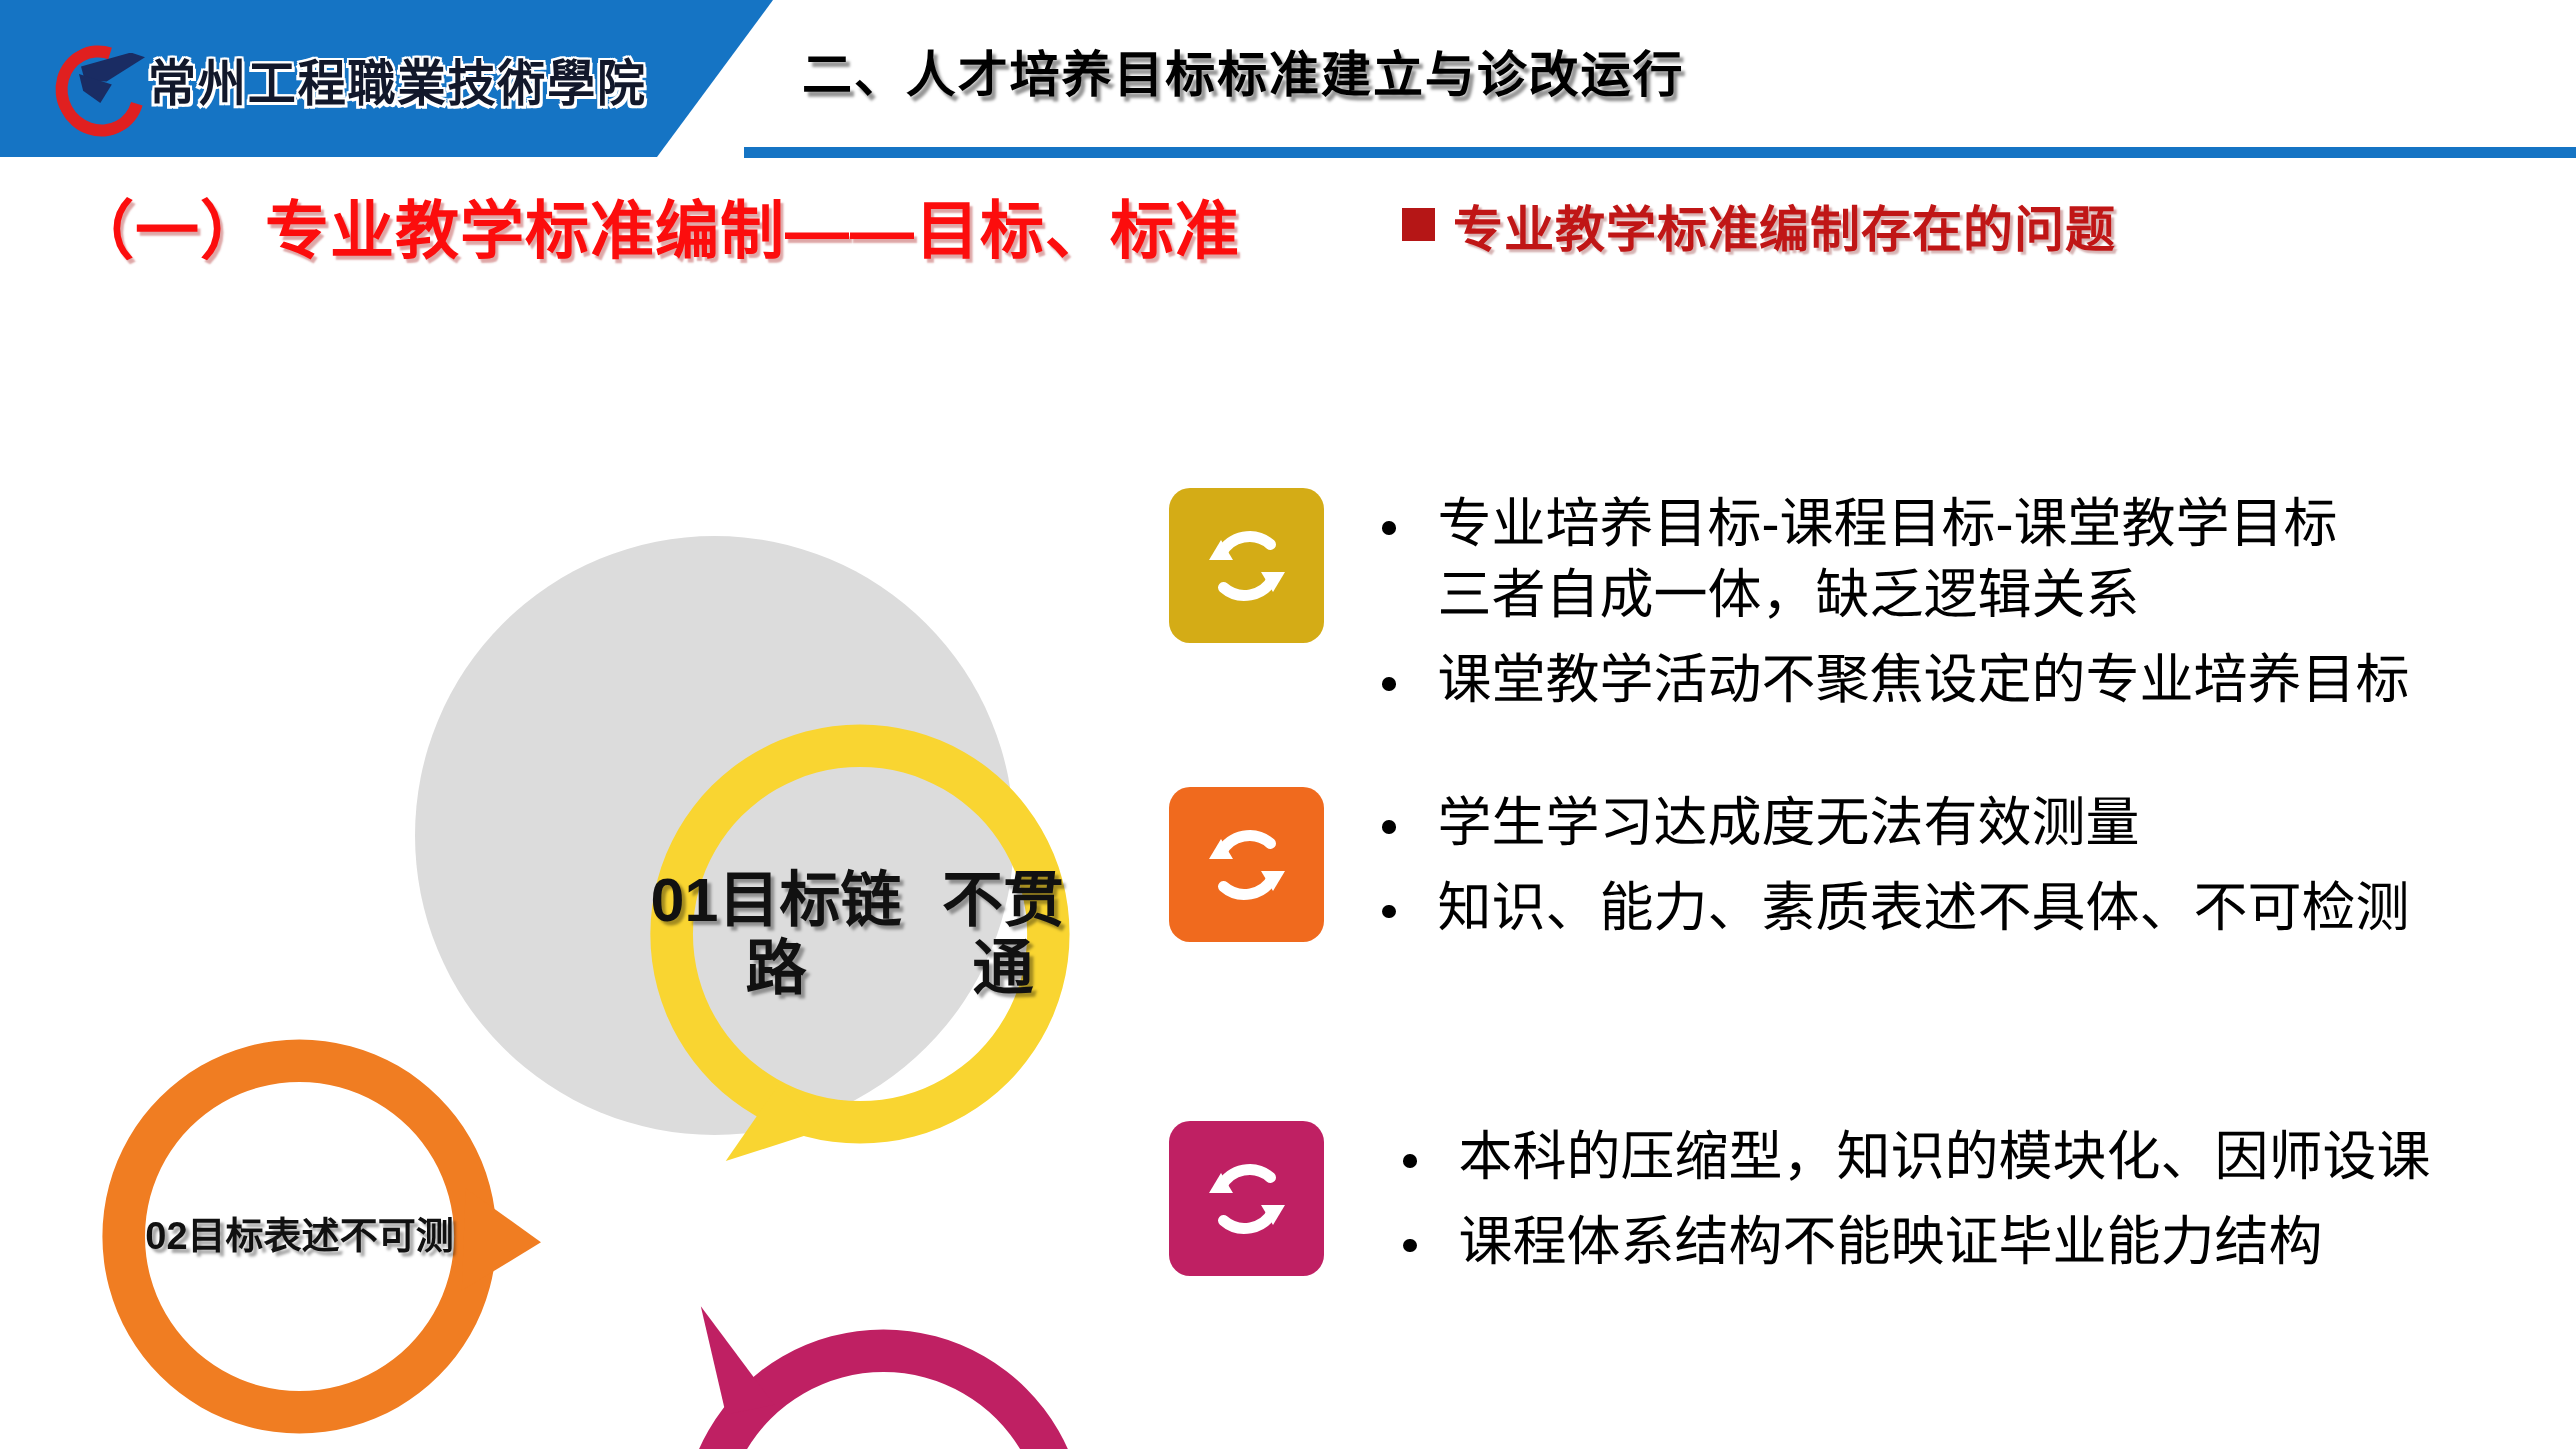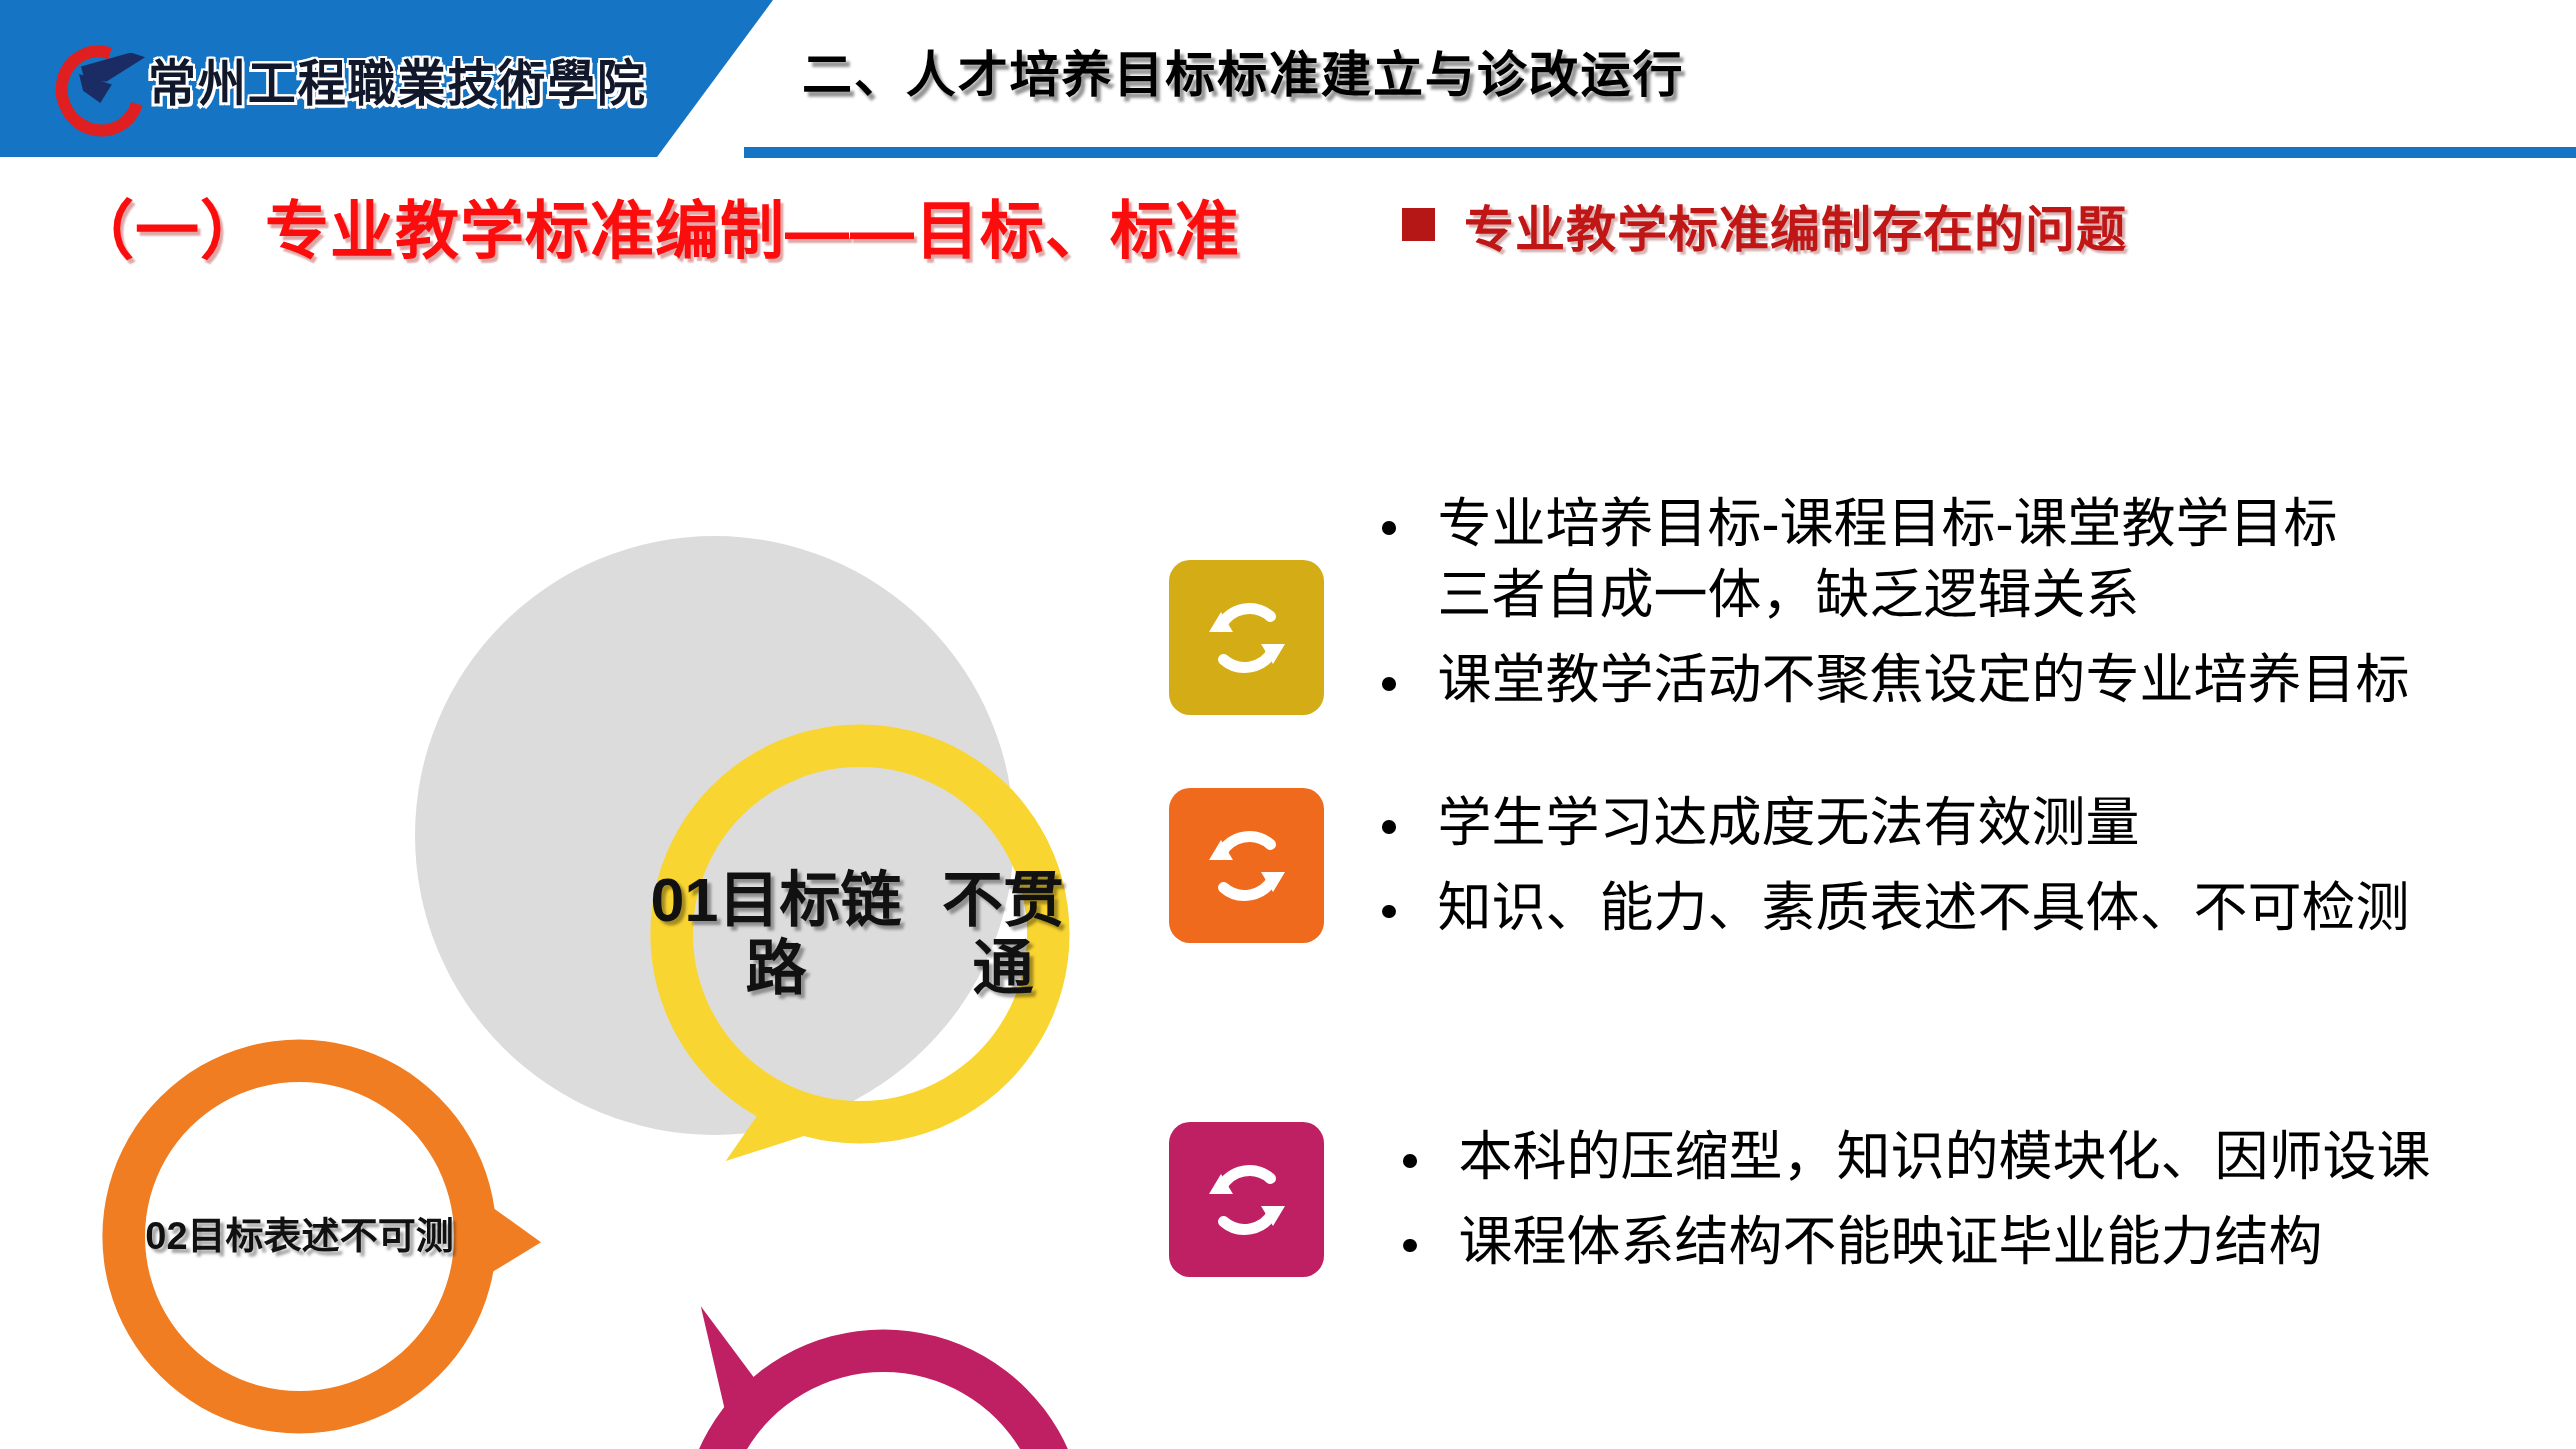--- a/index.html
+++ b/index.html
@@ -42,21 +42,21 @@
   }
 
   
   #subtitle-row{position:absolute;left:0;top:179px;width:2576px;height:106px;}
   #subtitle-main{
     position:absolute;left:70px;top:0;color:#fc0d0d;
     font-size:64px;font-weight:bold;letter-spacing:1px;white-space:nowrap;
     text-shadow:2.9px 3.9px 1.9px rgba(160,0,0,.35);
   }
   #subtitle-bullet-row{
-    position:absolute;left:1402px;top:9.7px;display:flex;align-items:center;gap:29px;
+    position:absolute;left:1402px;top:9.7px;display:flex;align-items:center;gap:18px;
   }
   #subtitle-square{width:33px;height:33px;background:#b51616;flex:0 0 auto;}
   #subtitle-side{
     color:#c01616;font-size:50px;font-weight:bold;letter-spacing:1px;white-space:nowrap;
     text-shadow:2.9px 2.9px 1.9px rgba(120,0,0,.30);
   }
 
   
   #diagram{position:absolute;left:0px;top:348px;width:1188px;height:1082px;}
   #gray-blob{
@@ -73,21 +73,21 @@
     text-shadow:3.9px 3.9px 2.9px rgba(0,0,0,.35);
   }
   #bubble-01{left:633px;top:359px;width:454px;height:454px;}
   #bubble-01 .bubble-label{font-size:61px;}
   #bubble-02{left:87px;top:676px;width:425px;height:425px;}
   #bubble-02 .bubble-label{font-size:38px;}
   #bubble-03{left:666px;top:966px;width:435px;height:435px;}
   #bubble-03 .bubble-label{font-size:58px;}
 
   
-  .content-row{position:absolute;left:1169px;display:flex;align-items:flex-end;}
+  .content-row{position:absolute;left:1169px;display:flex;align-items:flex-start;}
   #row-1{top:488px;}
   #row-2{top:787px;}
   #row-3{top:1121px;gap:21px;}
   .row-icon{
     width:155px;height:155px;border-radius:21px;flex:0 0 auto;
     display:flex;align-items:center;justify-content:center;
   }
   .row-text{margin-left:58px;}
   .bullet-item{display:flex;align-items:flex-start;margin-bottom:13.5px;}
   .bullet-item:last-child{margin-bottom:0;}

